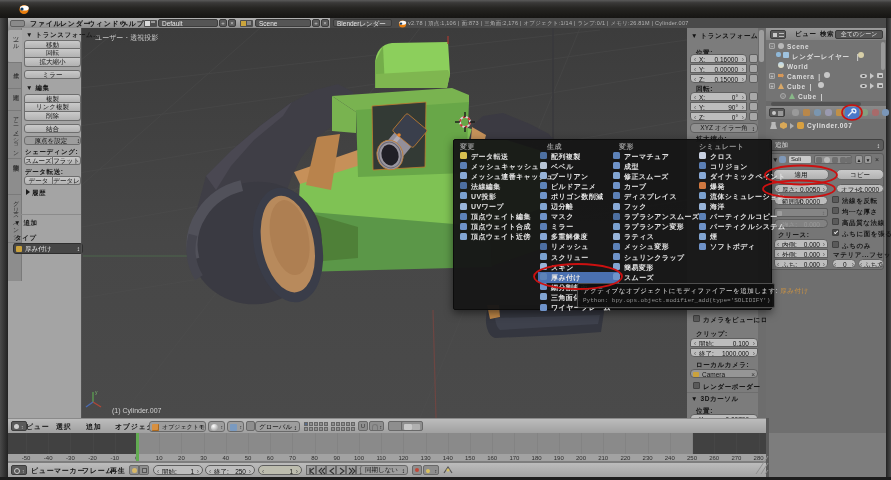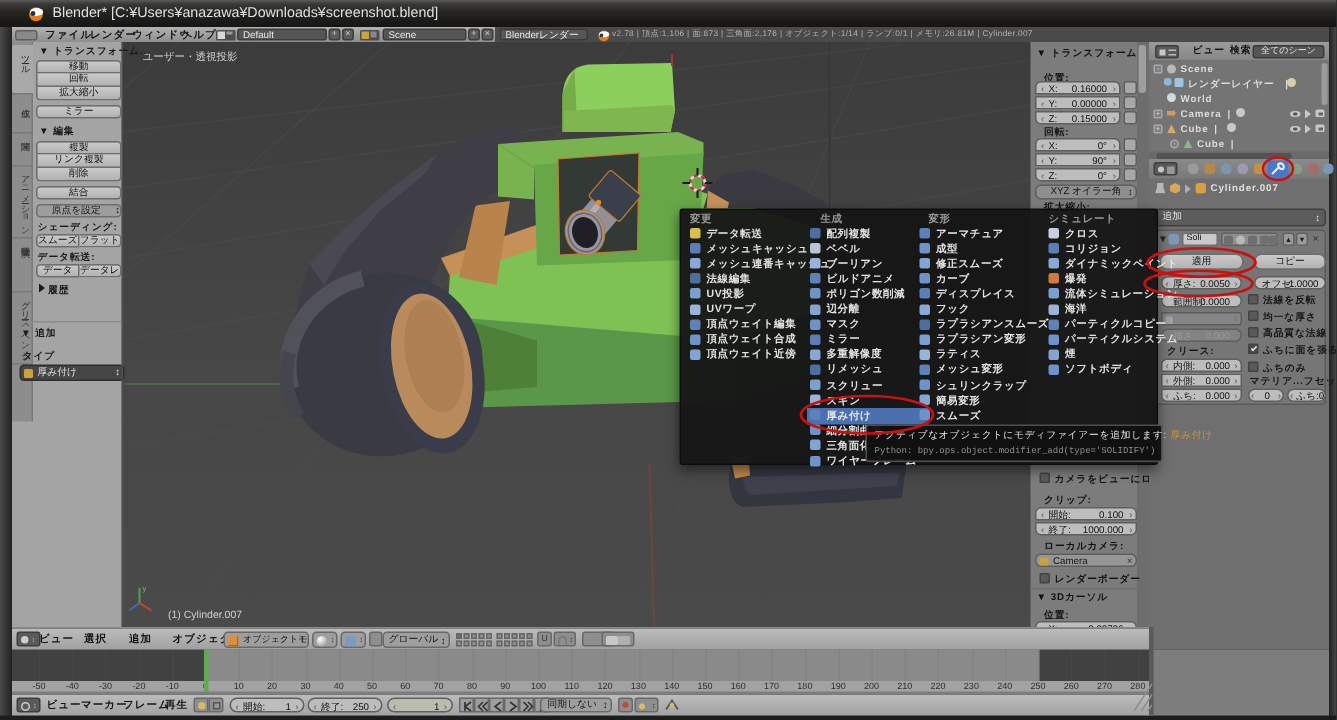--- a/index.html
+++ b/index.html
@@ -27,21 +27,20 @@
 <div id="root">
 
 <div class="ab" style="left:0;top:0;width:891px;height:18px;background:linear-gradient(180deg,#5a5a5a 0,#3a3938 15%,#262522 45%,#1b1a18 80%,#161513 100%)"></div>
 <div class="ab" style="left:18px;top:3px;width:12px;height:12px">
 <svg width="12" height="12">
         <circle cx="6" cy="6.5" r="4.6" fill="#e87d0d"></circle>
         <ellipse cx="6.4" cy="5" rx="4.4" ry="2.6" fill="#fff"></ellipse>
         <circle cx="4" cy="6" r="1.6" fill="#0a3a66"></circle>
       </svg>
 </div>
-<div class="ab" style="left:35px;top:3px;font-size:9.5px;line-height:12px;color:#e0e0e0">Blender* [C:¥Users¥anazawa¥Downloads¥screenshot.blend]</div>
 <div class="ab" style="left:0;top:18px;width:8px;height:462px;background:linear-gradient(90deg,#4a4a4a,#222)"></div>
 <div class="ab" style="left:886px;top:18px;width:5px;height:462px;background:linear-gradient(90deg,#222,#4a4a4a)"></div>
 <div class="ab" style="left:0;top:477px;width:891px;height:3px;background:#1d1d1d"></div>
 
 <div class="ab" style="left:8px;top:18px;width:878px;height:10px;background:linear-gradient(#b2b2b2,#8e8e8e)"></div>
 <div class="ab" style="left:330px;top:18px;width:556px;height:10px;background:#4a4a4a"></div>
 <div class="ab" style="left:10px;top:19.5px;width:15px;height:7px;background:#8a8a8a;border:1px solid #5f5f5f;border-radius:2px"></div>
 <div class="ab t7" style="left:30px;top:19px">ファイル</div>
 <div class="ab t7" style="left:60px;top:19px">レンダー</div>
 <div class="ab t7" style="left:88px;top:19px">ウィンドウ</div>

